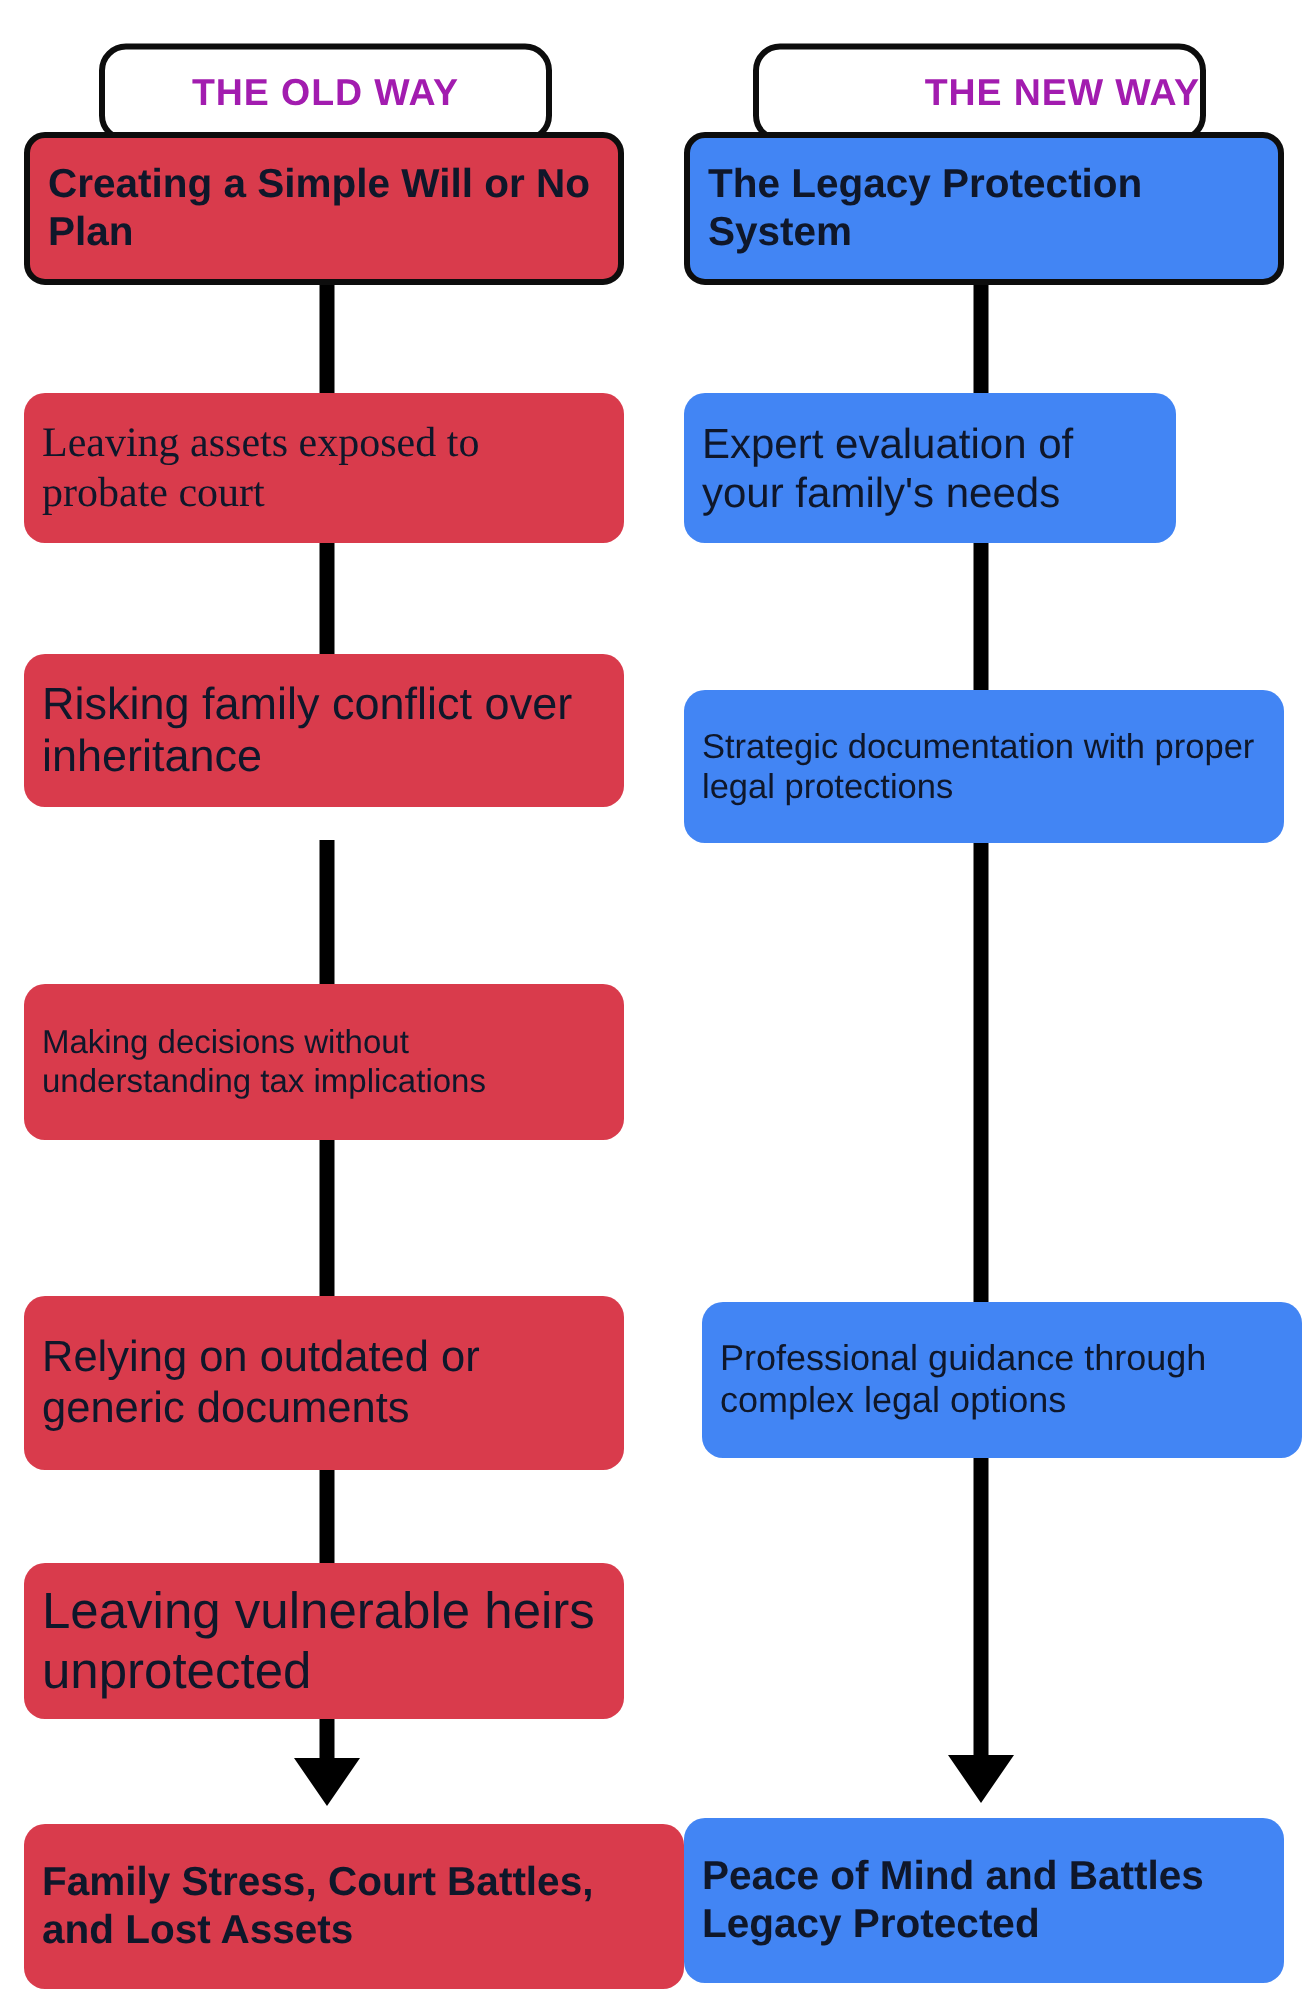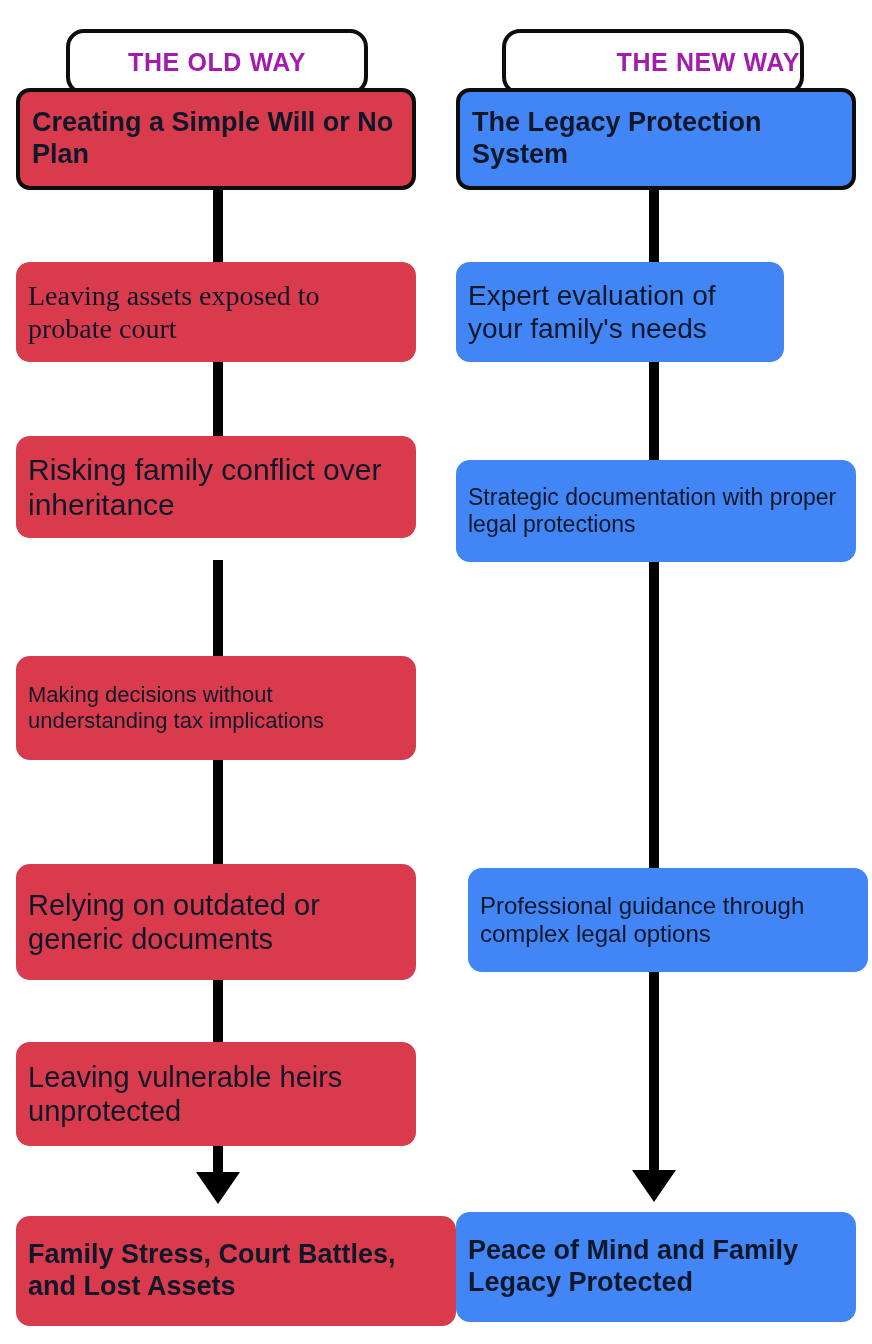--- a/index.html
+++ b/index.html
@@ -122,21 +122,21 @@
     </div>
 
     <div class="node red" style="left:16px; top:656px; width:400px; height:104px; font-size:22px;">
       <span class="node-text">Making decisions without understanding tax implications</span>
     </div>
 
     <div class="node red" style="left:16px; top:864px; width:400px; height:116px; font-size:29px;">
       <span class="node-text">Relying on outdated or generic documents</span>
     </div>
 
-    <div class="node red" style="left:16px; top:1042px; width:400px; height:104px; font-size:29px;">
+    <div class="node red" style="left:16px; top:1042px; width:400px; height:104px; font-size:34px;">
       <span class="node-text">Leaving vulnerable heirs unprotected</span>
     </div>
 
     <div class="node red bold" style="left:16px; top:1216px; width:440px; height:110px; font-size:27px;">
       <span class="node-text">Family Stress, Court Battles, and Lost Assets</span>
     </div>
   </div>
 
   <div class="column" id="col-right">
 
@@ -160,17 +160,17 @@
 
     <div class="node blue" style="left:20px; top:460px; width:400px; height:102px; font-size:23px;">
       <span class="node-text">Strategic documentation with proper legal protections</span>
     </div>
 
     <div class="node blue" style="left:20px; top:868px; width:400px; height:104px; font-size:24px;margin-left:12px;">
       <span class="node-text">Professional guidance through complex legal options</span>
     </div>
 
     <div class="node blue bold" style="left:20px; top:1212px; width:400px; height:110px; font-size:27px;">
-      <span class="node-text">Peace of Mind and Family Legacy Protected</span>
+      <span class="node-text">Peace of Mind and Battles Legacy Protected</span>
     </div>
   </div>
 
 </div>
 
 </body></html>

